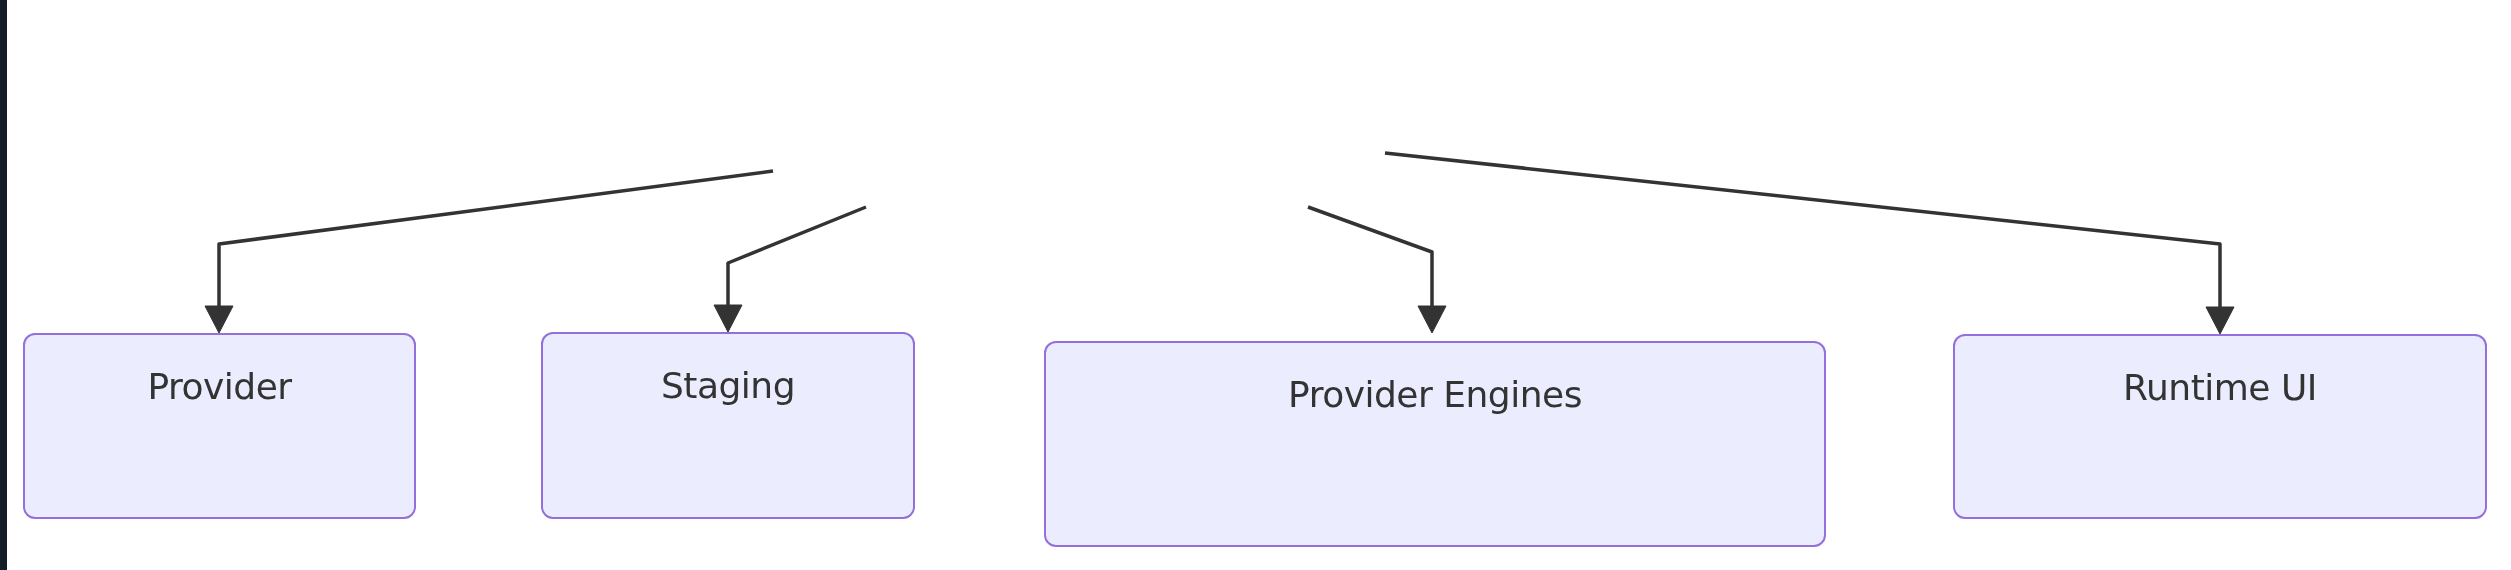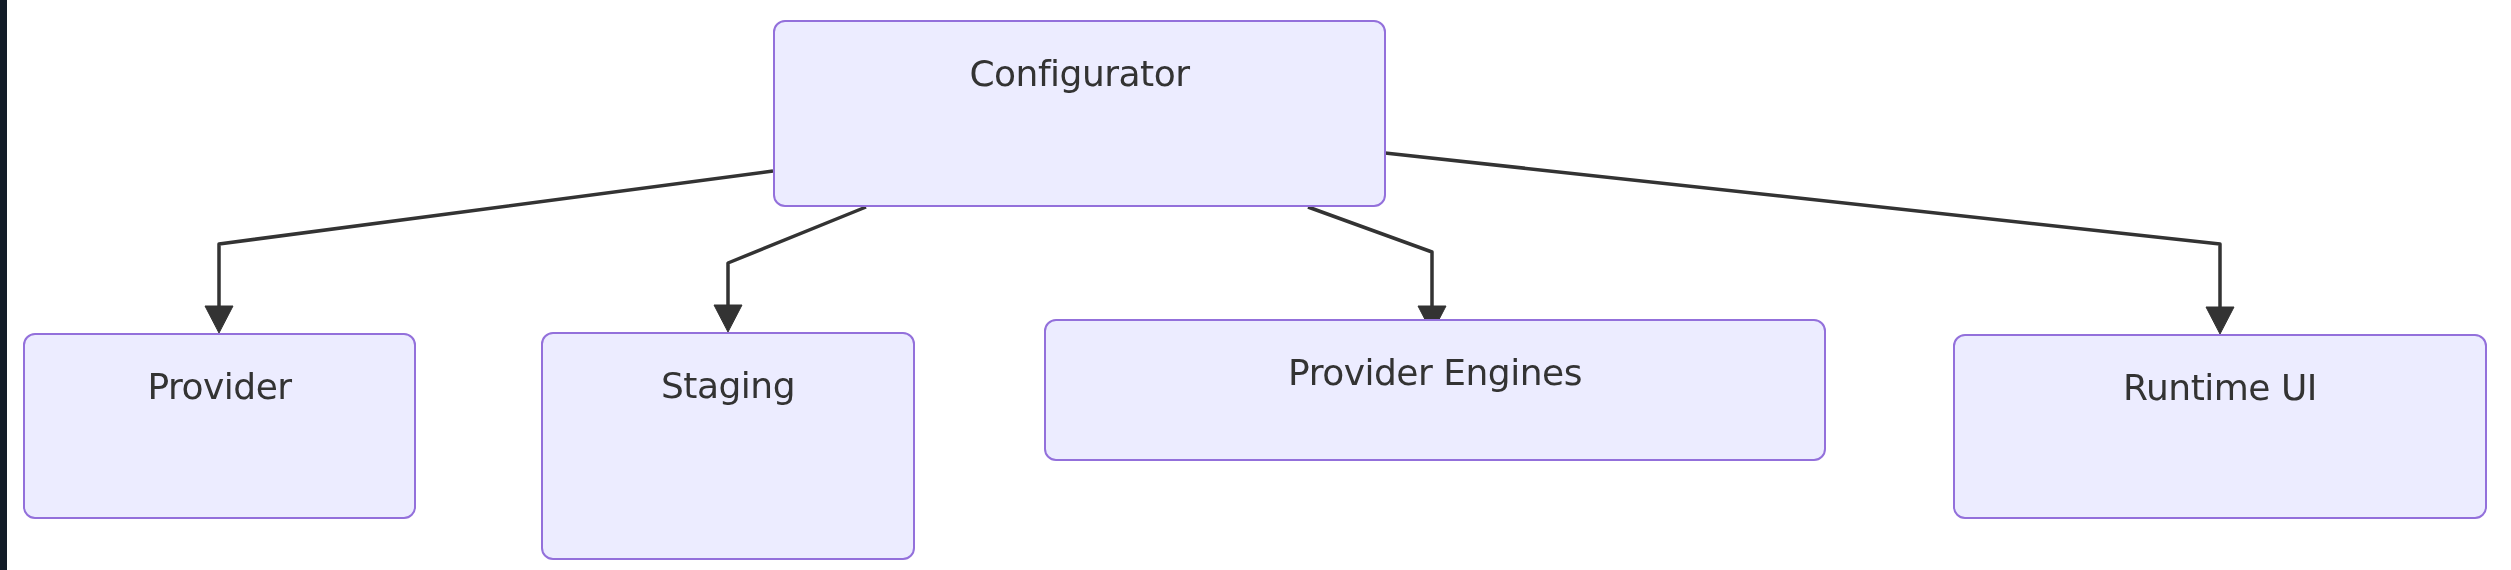--- a/index.html
+++ b/index.html
@@ -56,22 +56,22 @@
   }
   .node-label {
     font-size: 36px;
     line-height: 44px;
     color: #333333;
     letter-spacing: -0.5px;
     white-space: nowrap;
   }
   #node-configurator   { left: 773px;  top: 20px;  width: 613px; height: 187px; }
   #node-product        { left: 23px;   top: 333px; width: 393px; height: 186px; }
-  #node-staging        { left: 541px;  top: 332px; width: 374px; height: 228px; border-radius: 12px; }
-  #node-provider-engines { left: 1044px; top: 319px; width: 782px; height: 142px; }
+  #node-staging        { left: 541px;  top: 332px; width: 374px; height: 187px; border-radius: 12px; }
+  #node-provider-engines { left: 1044px; top: 341px; width: 782px; height: 206px; }
   #node-runtime-ui     { left: 1953px; top: 334px; width: 534px; height: 185px; justify-content: center; }
 </style>
 </head>
 <body>
 
 <div id="canvas">
 
   <div id="left-bar"></div>
 
   <svg id="edges" viewBox="0 0 2511 570" xmlns="http://www.w3.org/2000/svg">
@@ -82,23 +82,20 @@
     <path class="edge-path" d="M 866 207 L 728 263 L 728 309"></path>
     <polygon class="arrow-head" points="728,332 714,305 742,305"></polygon>
 
     <path class="edge-path" d="M 1308 207 L 1432 252 L 1432 310"></path>
     <polygon class="arrow-head" points="1432,333 1418,306 1446,306"></polygon>
 
     <path class="edge-path" d="M 1385 153 L 2220 244 L 2220 311"></path>
     <polygon class="arrow-head" points="2220,334 2206,307 2234,307"></polygon>
   </svg>
 
-  <div class="node" id="node-configurator">
-    <span class="node-label">Configurator</span>
-  </div>
 
   <div class="node" id="node-product">
     <span class="node-label">Provider</span>
   </div>
 
   <div class="node" id="node-staging">
     <span class="node-label">Staging</span>
   </div>
 
   <div class="node" id="node-provider-engines">

